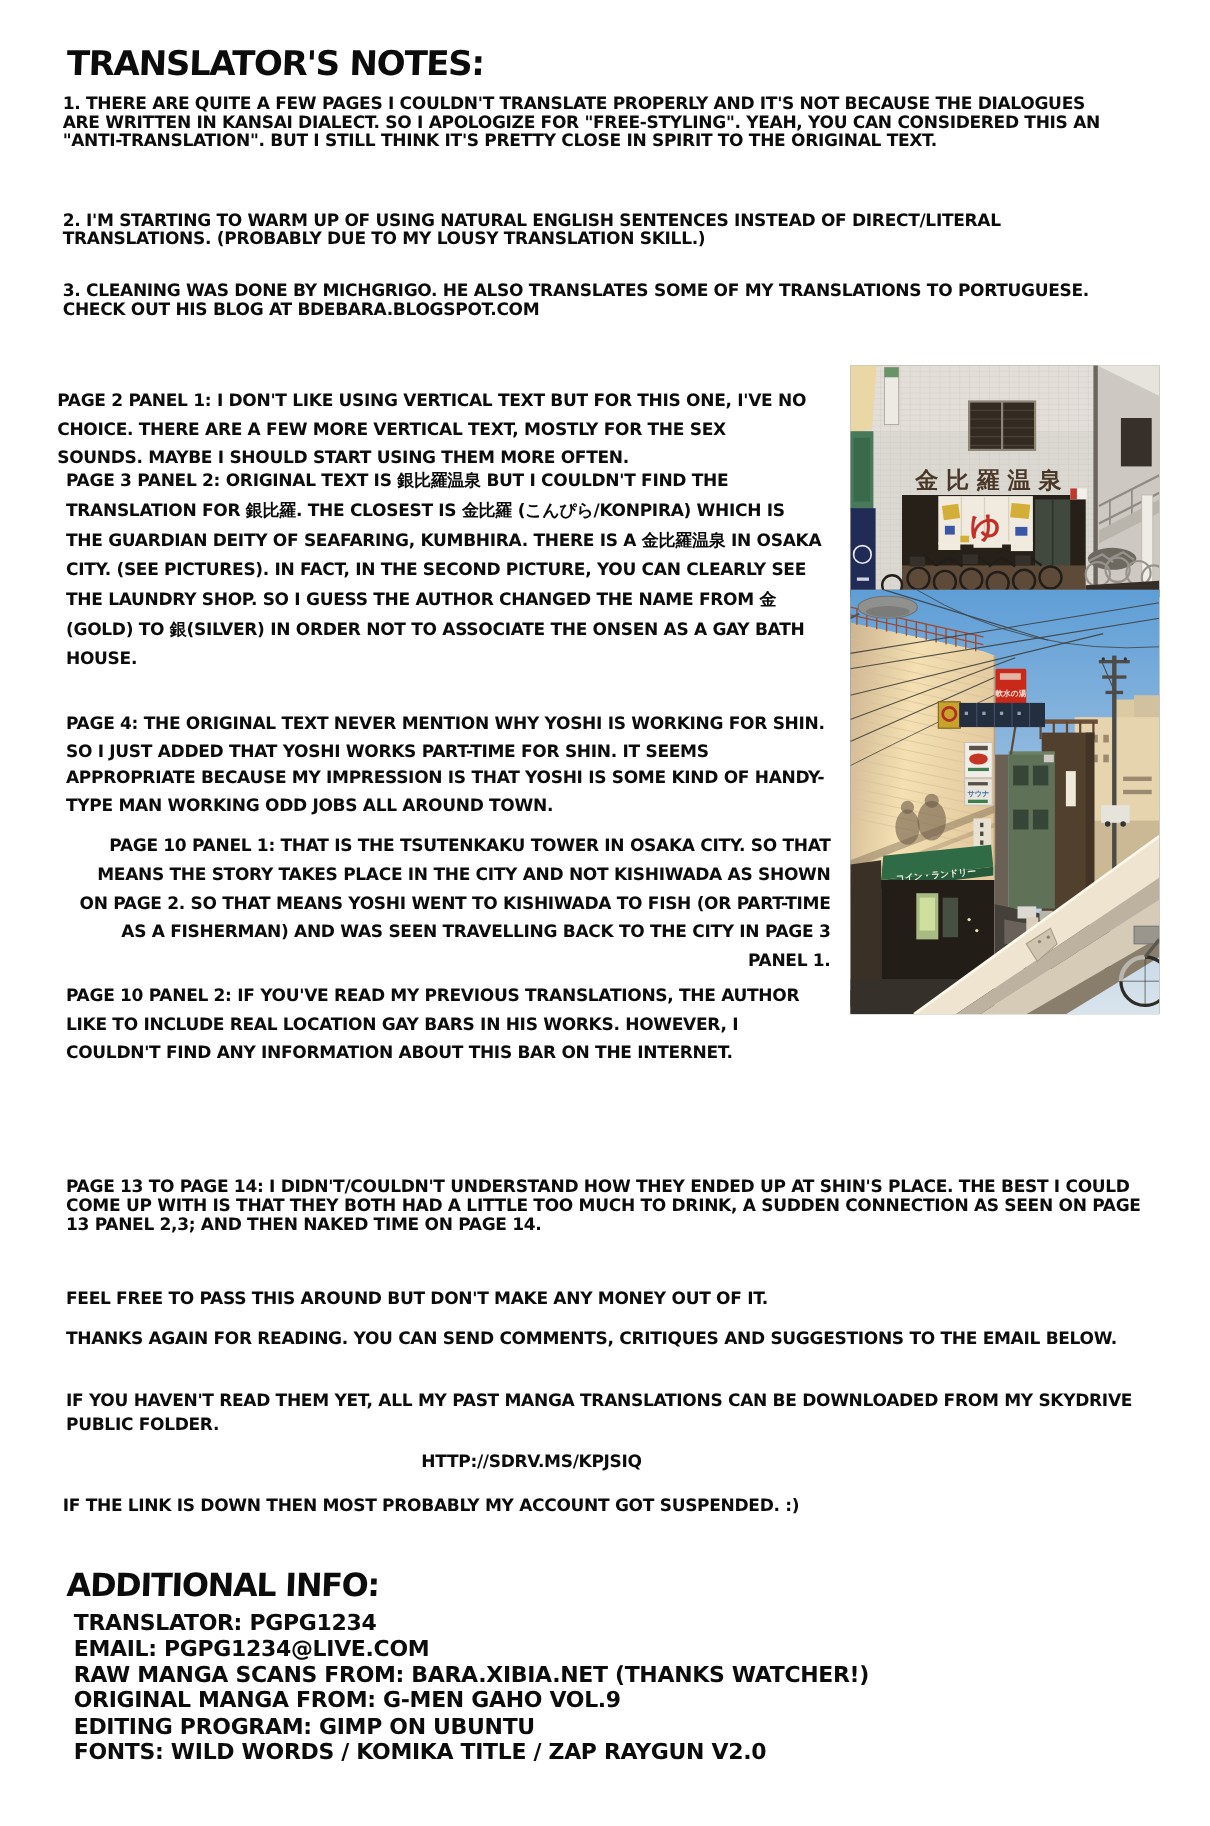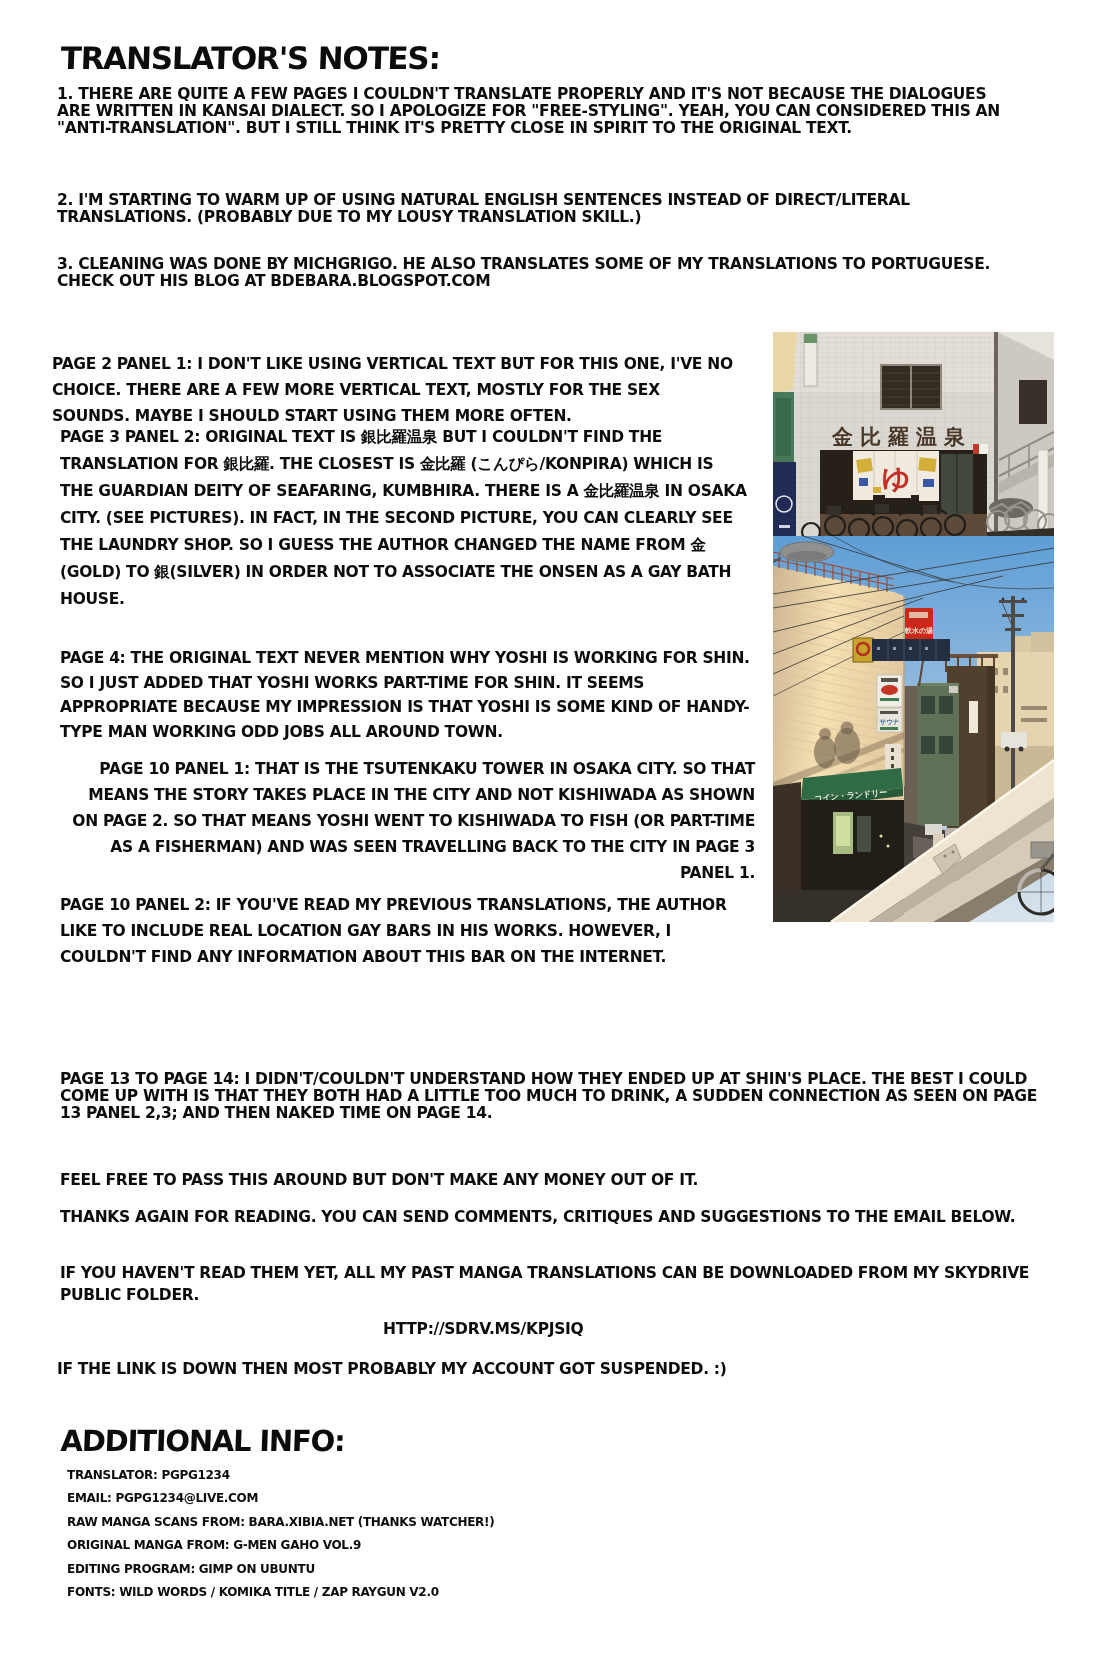--- a/index.html
+++ b/index.html
@@ -5,21 +5,21 @@
   html,body{margin:0;padding:0;background:#ffffff;}
   .page{position:relative;width:1100px;height:1660px;background:#ffffff;overflow:hidden;
         font-family:"DejaVu Sans","Liberation Sans",sans-serif;color:#0c0c0c;}
   .tb{position:absolute;font-weight:bold;font-size:15.5px;line-height:17px;letter-spacing:-0.3px;white-space:pre-wrap;}
   .lh26{line-height:26px;}
   .lh27{line-height:27px;}
   .lh24{line-height:24.5px;}
   .lh21{line-height:21.5px;}
   .h1{position:absolute;font-size:31px;font-weight:bold;letter-spacing:-1.2px;transform:skewX(-2deg);transform-origin:left bottom;}
   .h2{position:absolute;font-size:29px;font-weight:bold;letter-spacing:-1.2px;transform:skewX(-2deg);transform-origin:left bottom;}
-  .info{position:absolute;left:67px;top:1464px;font-weight:bold;font-size:12px;line-height:23.4px;letter-spacing:-0.3px;}
+  .info{position:absolute;left:67px;top:1464px;font-weight:bold;font-size:20px;line-height:23.4px;letter-spacing:-0.3px;}
   .ph{position:absolute;overflow:hidden;background:#737373;text-decoration:underline;}
   .ph svg{display:block;width:100%;height:100%;}
   .ctr{white-space:nowrap;}
 </style>
 </head>
 <body>
 
 <div class="page">
 
   <div class="h1" style="left:60px;top:40px;">TRANSLATOR'S NOTES:</div>

